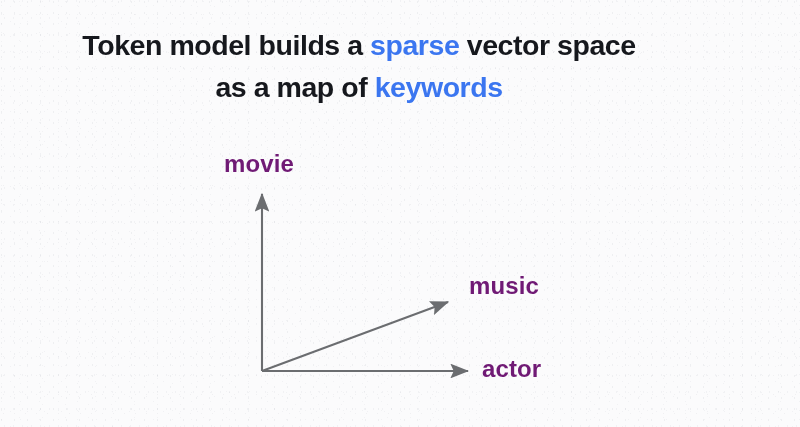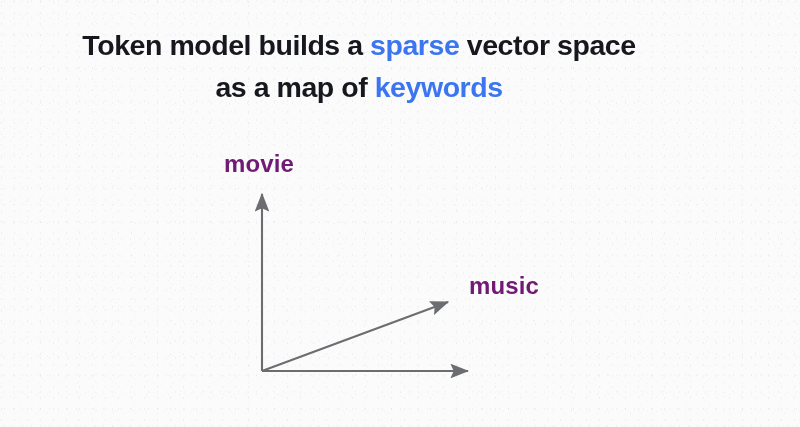--- a/index.html
+++ b/index.html
@@ -99,13 +99,14 @@
 
     <line x1="82" y1="231" x2="82" y2="54" stroke="#6b6d70" stroke-width="2.1" marker-end="url(#arrowhead)"></line>
 
     <line x1="82" y1="231" x2="288" y2="231" stroke="#6b6d70" stroke-width="2.1" marker-end="url(#arrowhead)"></line>
 
     <line x1="82" y1="231" x2="268" y2="162" stroke="#6b6d70" stroke-width="2.1" marker-end="url(#arrowhead)"></line>
   </svg>
 
   <div class="axis-label label-movie">movie</div>
   <div class="axis-label label-music">music</div>
+  <div class="axis-label label-actor">actor</div>
 </div>
 
 </body></html>

